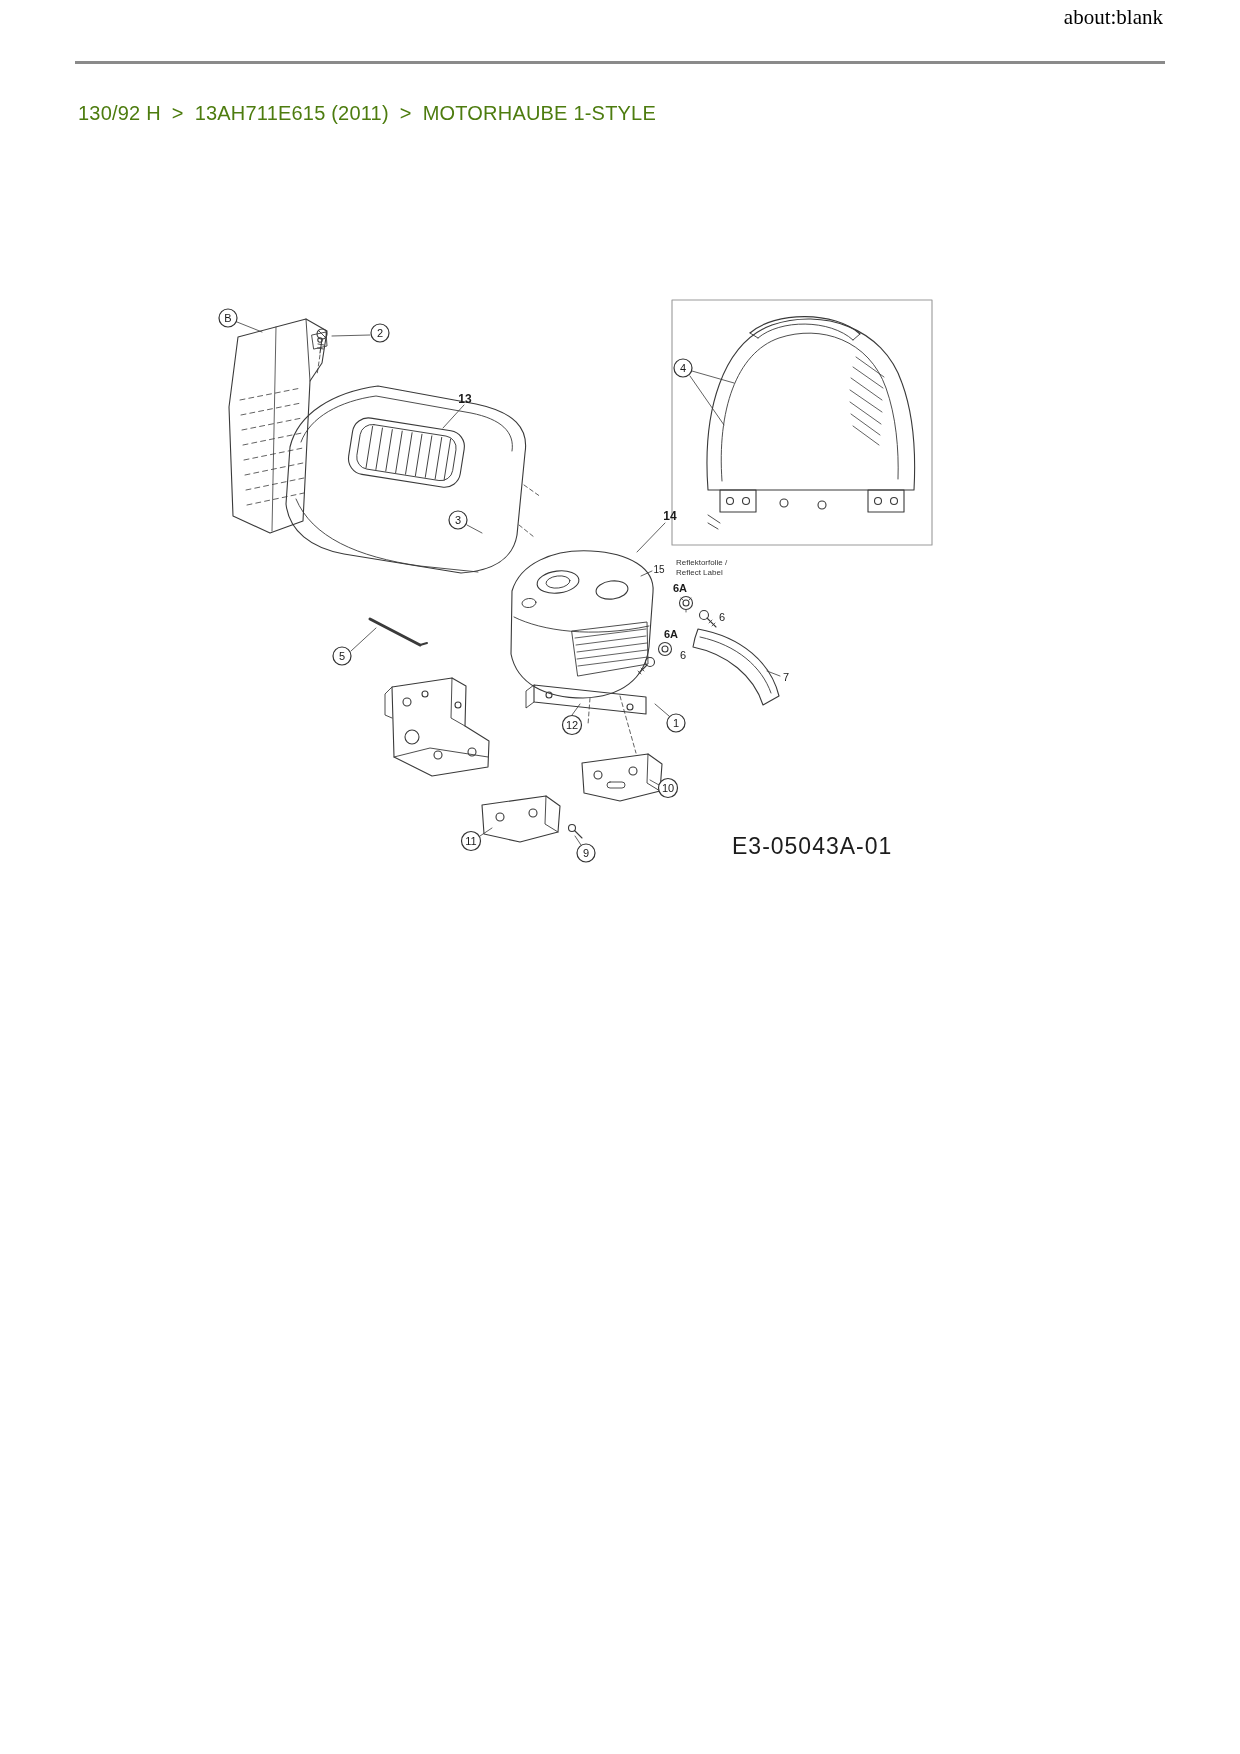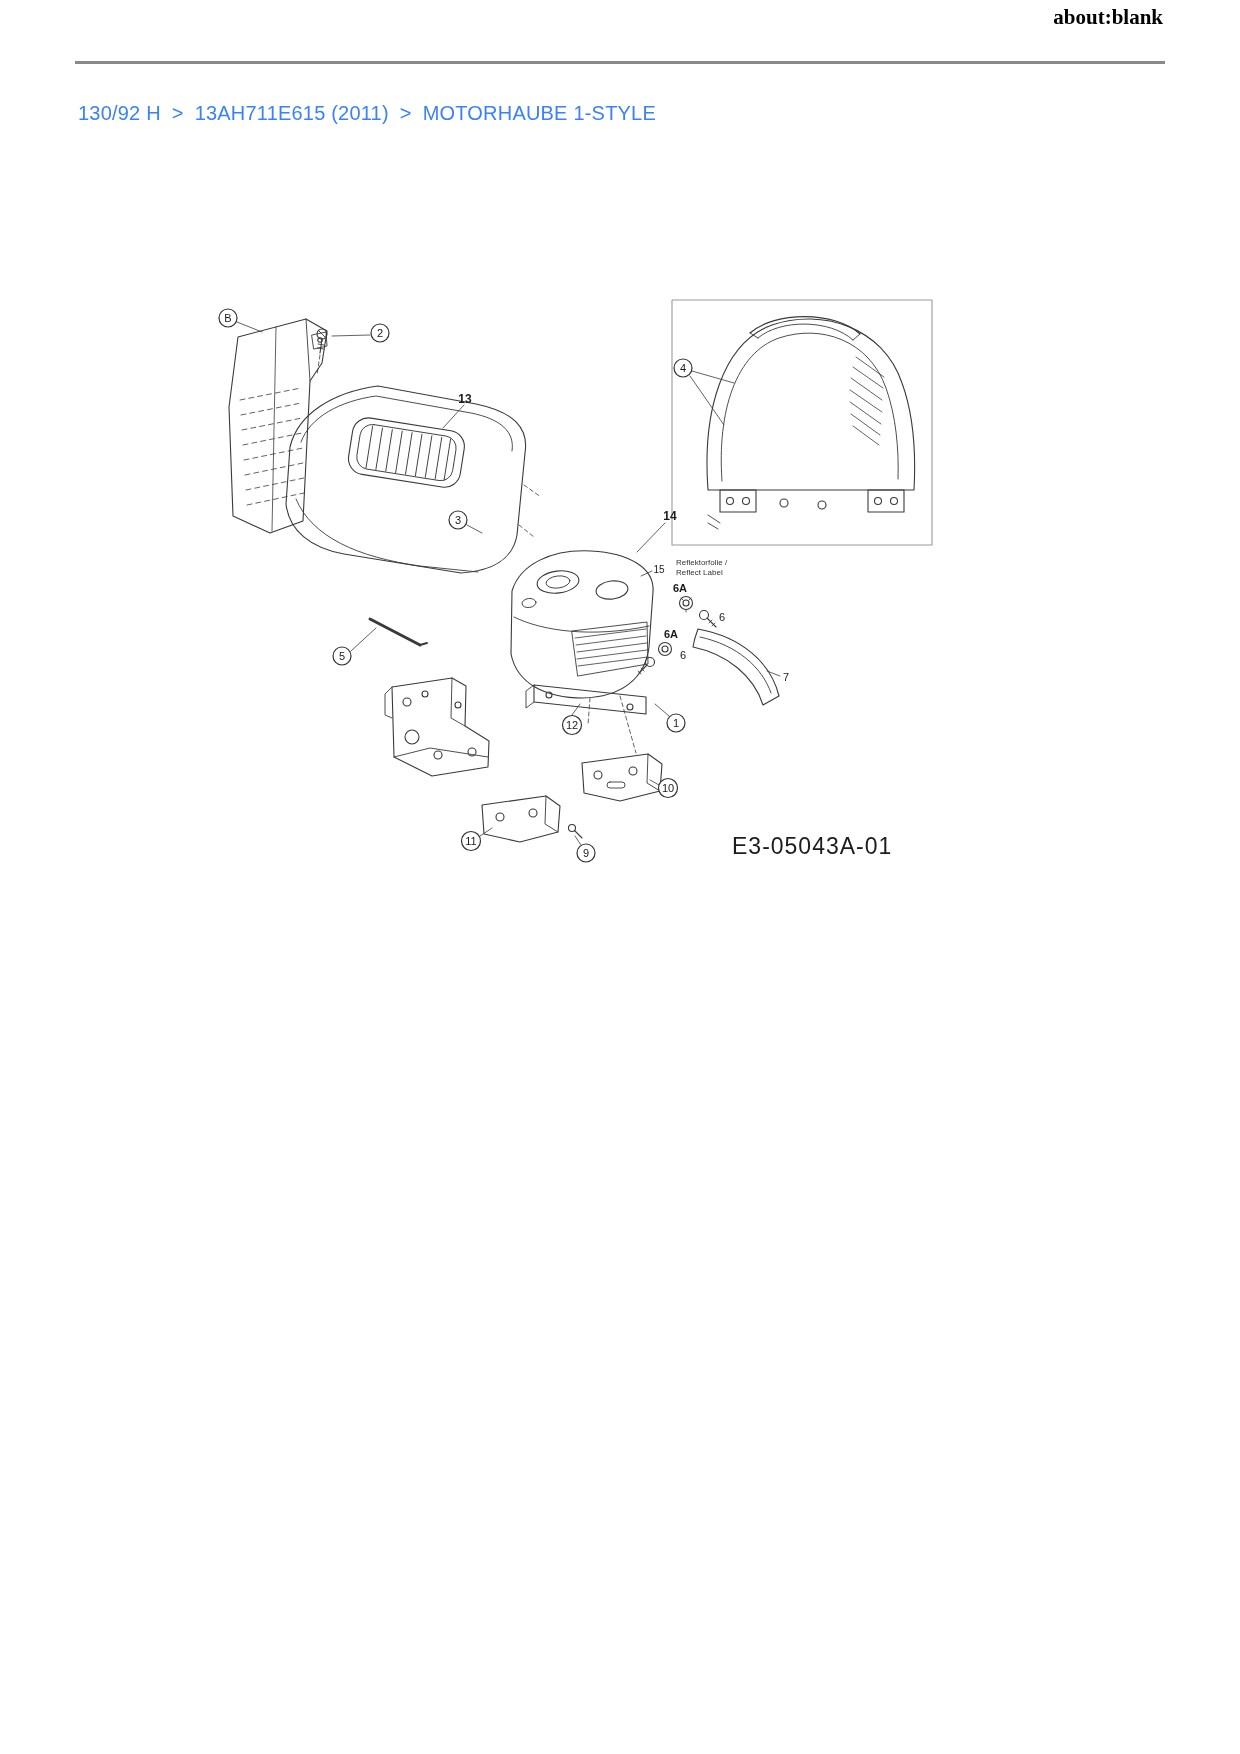--- a/index.html
+++ b/index.html
@@ -7,29 +7,29 @@
   body {
     position:relative;
     width:1240px; height:1754px;
     font-family:"Liberation Sans", sans-serif;
     color:#000;
     overflow:hidden;
   }
   .browser-header {
     position:absolute; top:5px; right:77px;
     font-family:"Liberation Serif", serif;
-    font-size:21px; color:#000;font-weight:bold;
+    font-size:21px; color:#000;
   }
   .rule {
     position:absolute; top:61px; left:75px;
     width:1090px; height:3px; background:#8a8a8a;
   }
   .breadcrumb {
     position:absolute; top:102px; left:78px;
-    font-size:20px; color:#3b82f6; letter-spacing:.2px;
+    font-size:20px; color:#4d7c0f; letter-spacing:.2px;
     white-space:nowrap;
   }
   .breadcrumb .sep { margin:0 11px; }
   .diagram {
     position:absolute; left:120px; top:285px;
   }
   text { font-family:"Liberation Sans", sans-serif; }
 </style>
 </head>
 <body>

